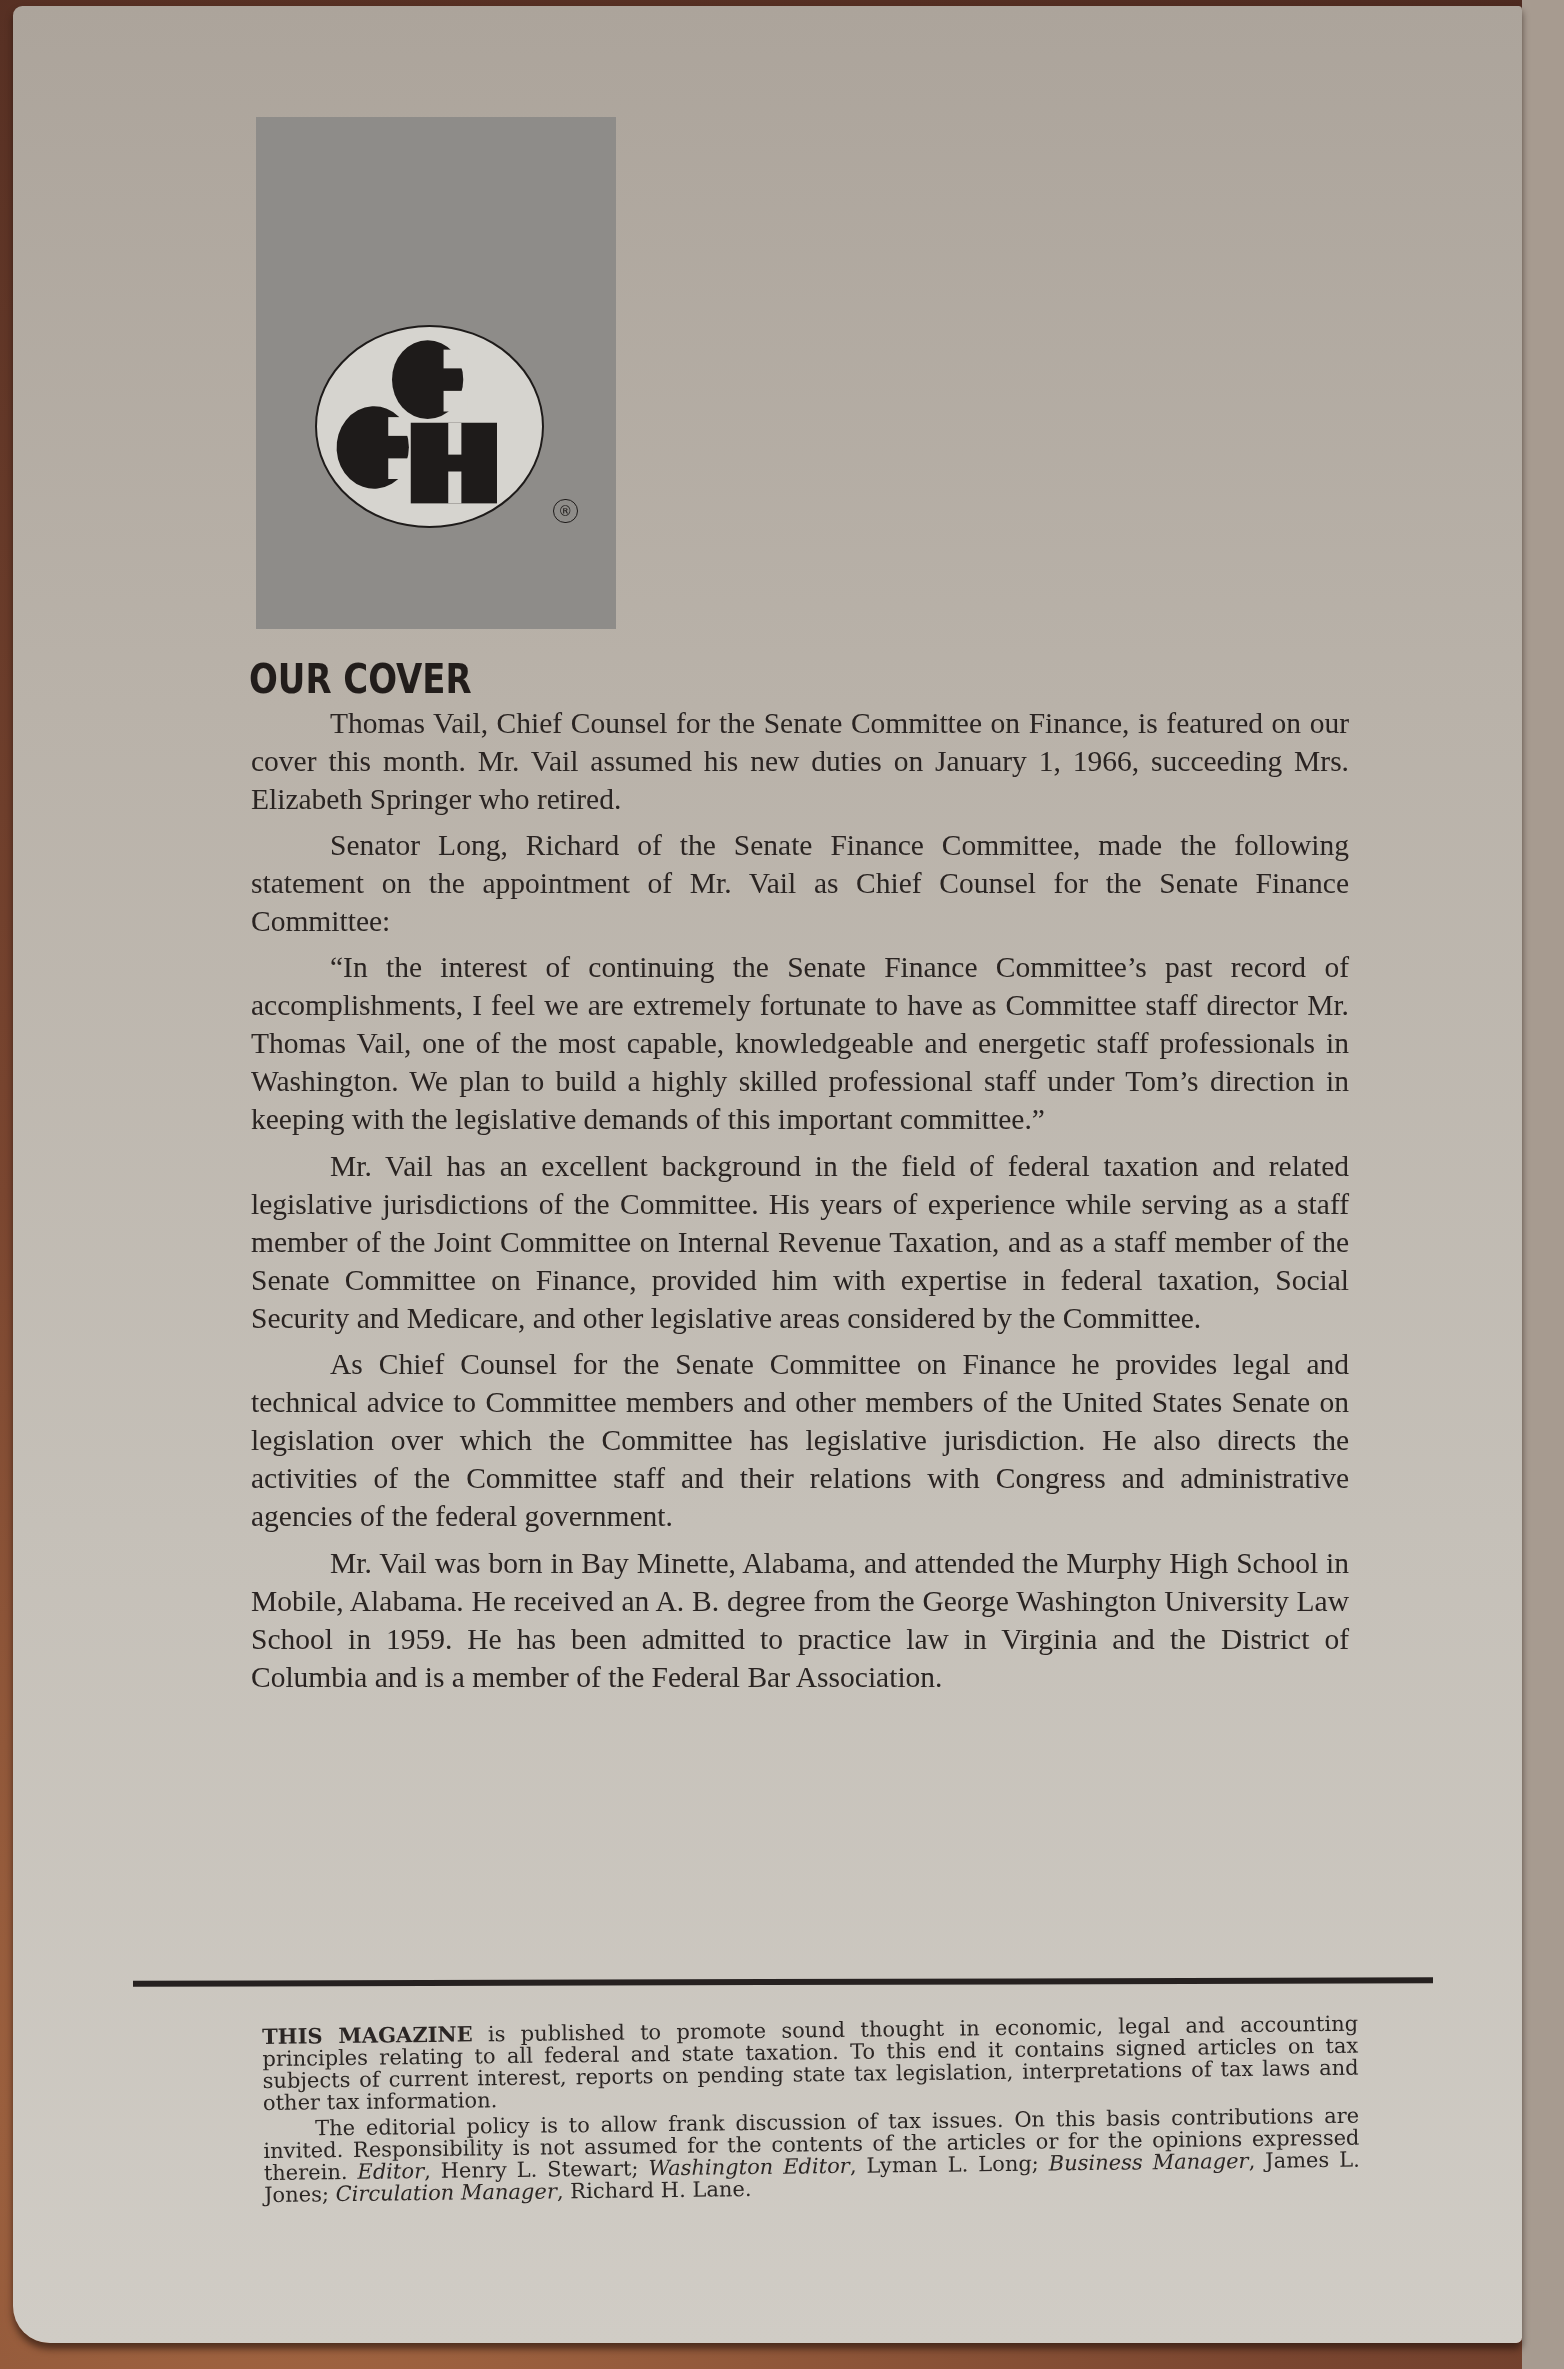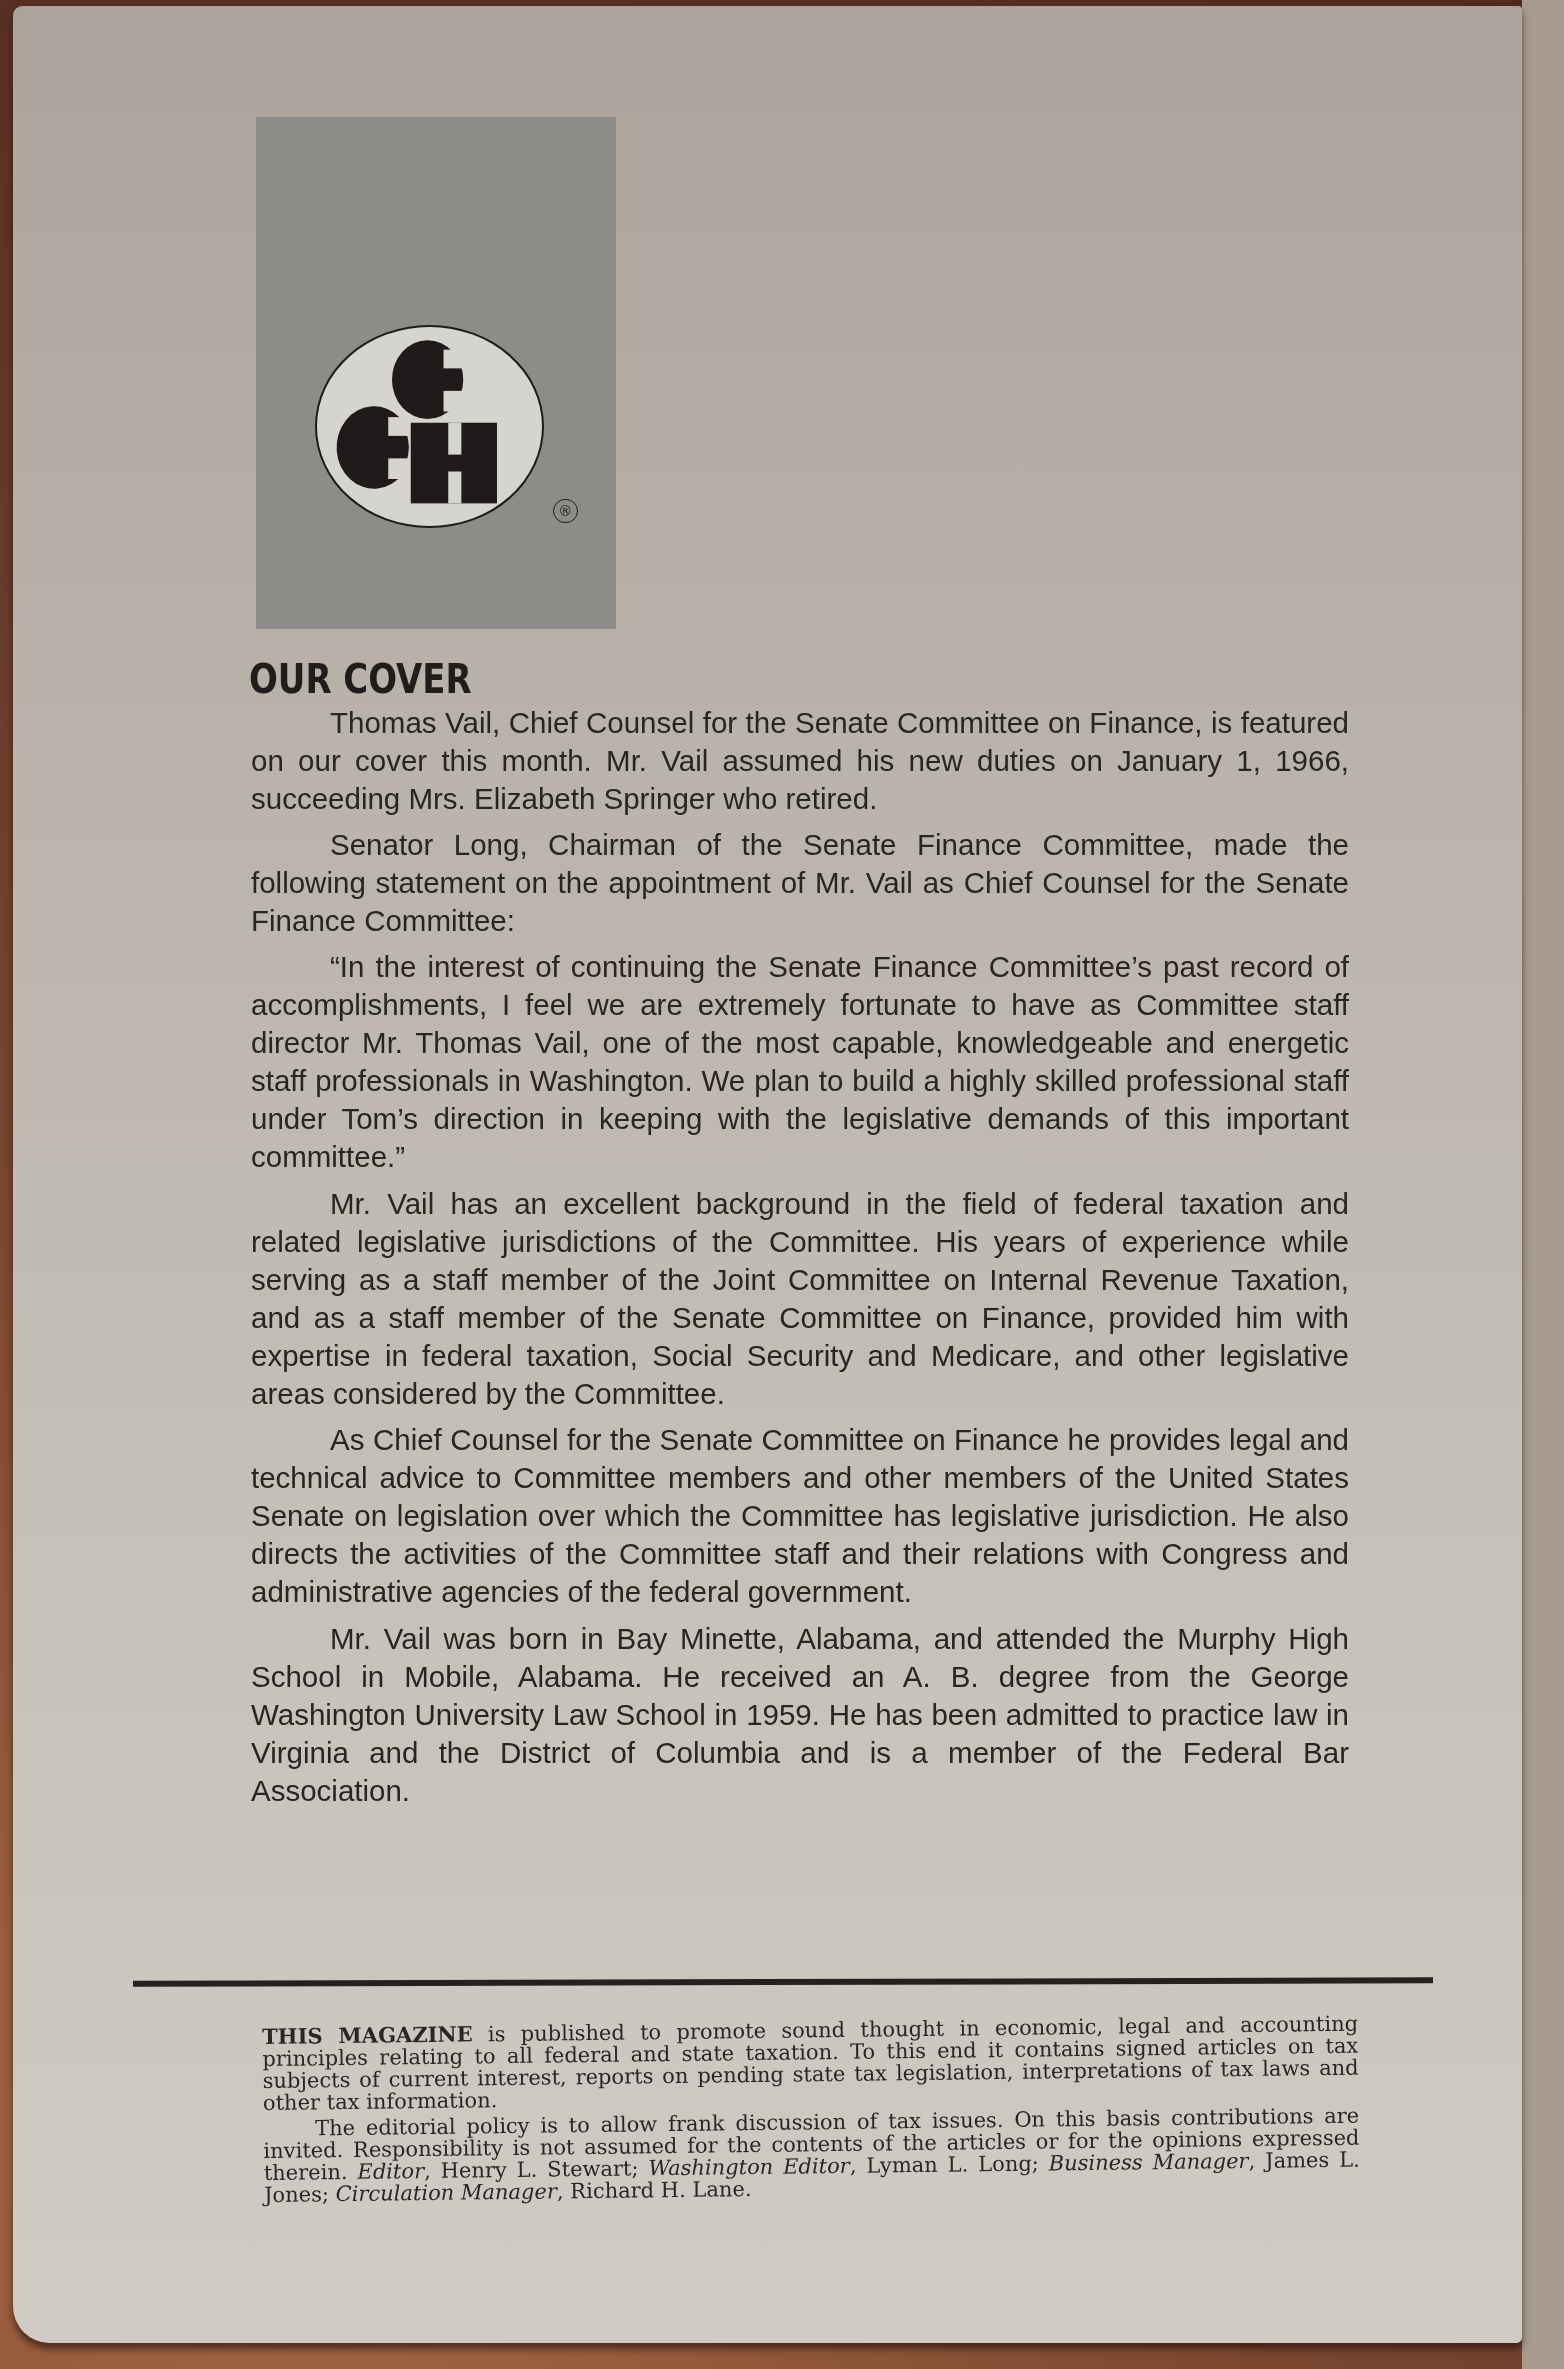--- a/index.html
+++ b/index.html
@@ -38,21 +38,21 @@
     font-family: "DejaVu Sans Condensed", "DejaVu Sans", sans-serif;
     font-weight: bold; font-size: 41px; letter-spacing: 0px; color: #221d1b;
     transform: scaleX(0.92); transform-origin: left top;
   }
   .body-text {
     position: absolute; left: 238px; top: 698px; width: 1098px;
     font-family: "Liberation Sans Narrow", "Liberation Sans", sans-serif;
     font-size: 29.5px; line-height: 38px; color: #2a2422;
     text-align: justify;
   }
-  .body-text p { margin: 0 0 8.4px 0; text-indent: 79px; }
+  .body-text p { margin: 0 0 8.4px 0; text-indent: 79px; font-family: Liberation Serif, serif; }
   .body-text p.quote { text-indent: 79px; }
   .rule {
     position: absolute; left: 120px; top: 1973px; width: 1300px; height: 5.6px;
     background: #262120; transform: rotate(-0.15deg);
   }
   .footer-text {
     position: absolute; left: 249px; top: 2020px; width: 1096px;
     font-family: "DejaVu Serif", serif; font-size: 21px; line-height: 22px;
     color: #2b2624; text-align: justify;
     transform: rotate(-0.7deg); transform-origin: left top;
@@ -87,21 +87,21 @@
         <rect x="140" y="154" width="14" height="34" fill="#d6d4cf"></rect>
       </svg>
     </div>
     <div class="reg-mark">®</div>
   </div>
 
   <div class="heading">OUR COVER</div>
 
   <div class="body-text">
     <p>Thomas Vail, Chief Counsel for the Senate Committee on Finance, is featured on our cover this month.  Mr. Vail assumed his new duties on January 1, 1966, succeeding Mrs. Elizabeth Springer who retired.</p>
-    <p>Senator Long, Chairman of the Senate Finance Committee, made the following statement on the appointment of Mr. Vail as Chief Counsel for the Senate Finance Committee:</p>
+    <p>Senator Long, Richard of the Senate Finance Committee, made the following statement on the appointment of Mr. Vail as Chief Counsel for the Senate Finance Committee:</p>
     <p class="quote">“In the interest of continuing the Senate Finance Committee’s past record of accomplishments, I feel we are extremely fortunate to have as Committee staff director Mr. Thomas Vail, one of the most capable, knowledgeable and energetic staff professionals in Washington.  We plan to build a highly skilled professional staff under Tom’s direction in keeping with the legislative demands of this important committee.”</p>
     <p>Mr. Vail has an excellent background in the field of federal taxation and related legislative jurisdictions of the Committee.  His years of experience while serving as a staff member of the Joint Committee on Internal Revenue Taxation, and as a staff member of the Senate Committee on Finance, provided him with expertise in federal taxation, Social Security and Medicare, and other legislative areas considered by the Committee.</p>
     <p>As Chief Counsel for the Senate Committee on Finance he provides legal and technical advice to Committee members and other members of the United States Senate on legislation over which the Committee has legislative jurisdiction.  He also directs the activities of the Committee staff and their relations with Congress and administrative agencies of the federal government.</p>
     <p>Mr. Vail was born in Bay Minette, Alabama, and attended the Murphy High School in Mobile, Alabama.  He received an A. B. degree from the George Washington University Law School in 1959.  He has been admitted to practice law in Virginia and the District of Columbia and is a member of the Federal Bar Association.</p>
   </div>
 
   <div class="rule"></div>
 
   <div class="footer-text">
     <p><span class="caps">THIS MAGAZINE</span><span> is published to promote sound thought in economic, legal and accounting principles relating to all federal and state taxation.  To this end it contains signed articles on tax subjects of current interest, reports on pending state tax legislation, interpretations of tax laws and other tax information.</span></p>

